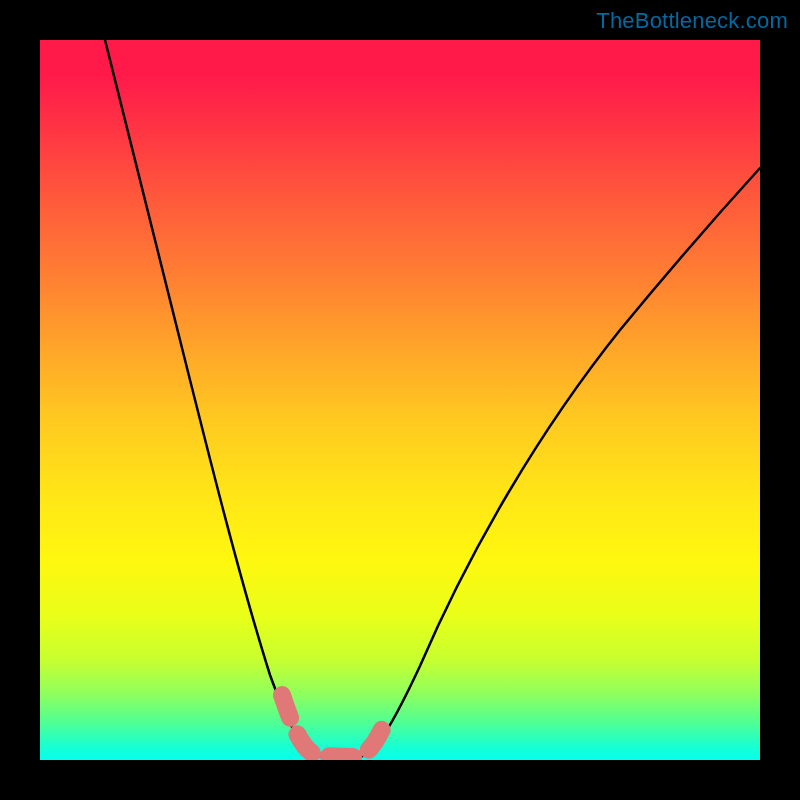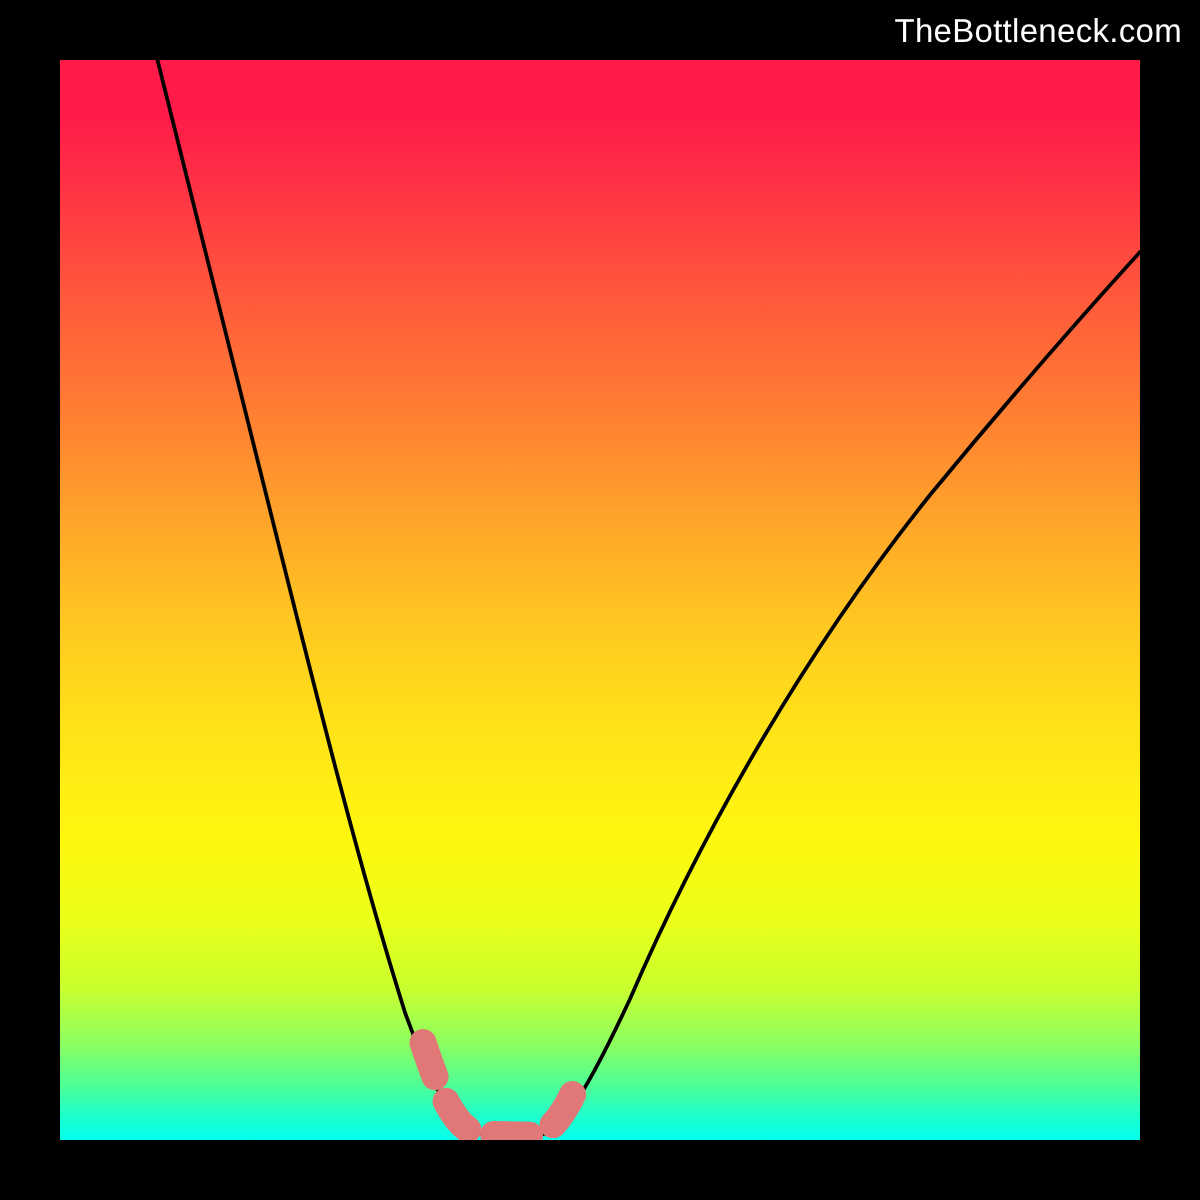--- a/index.html
+++ b/index.html
@@ -43,21 +43,21 @@
       #8dff60 91%,
       #4cff97 95%,
       #1affd0 98%,
       #06ffee 100%
     );
   }
   .watermark {
     position: absolute;
     top: 8px;
     right: 12px;
-    color: #ffffff;
+    color: #0369a1;
     font-size: 22px;
     letter-spacing: 0.2px;
     font-weight: 400;
     user-select: none;
   }
   svg.curve {
     position: absolute;
     inset: 0;
   }
 </style>

